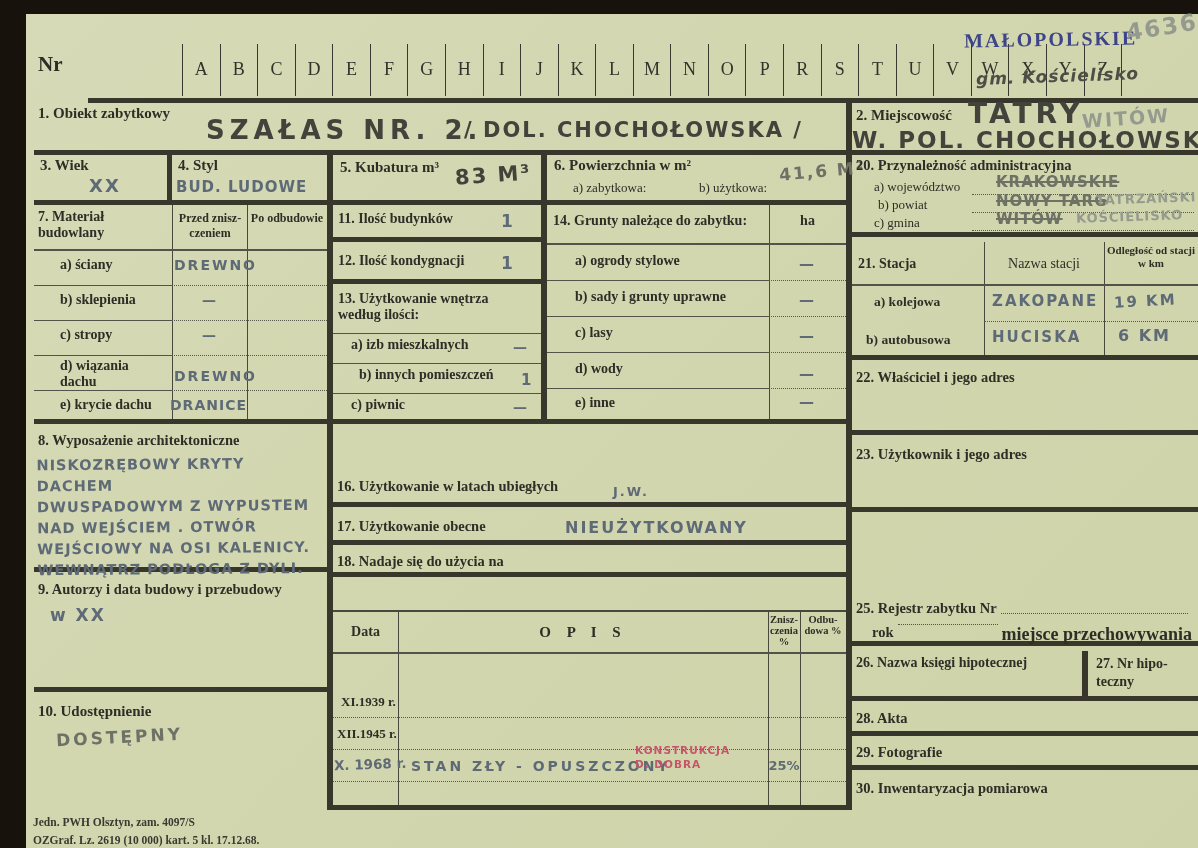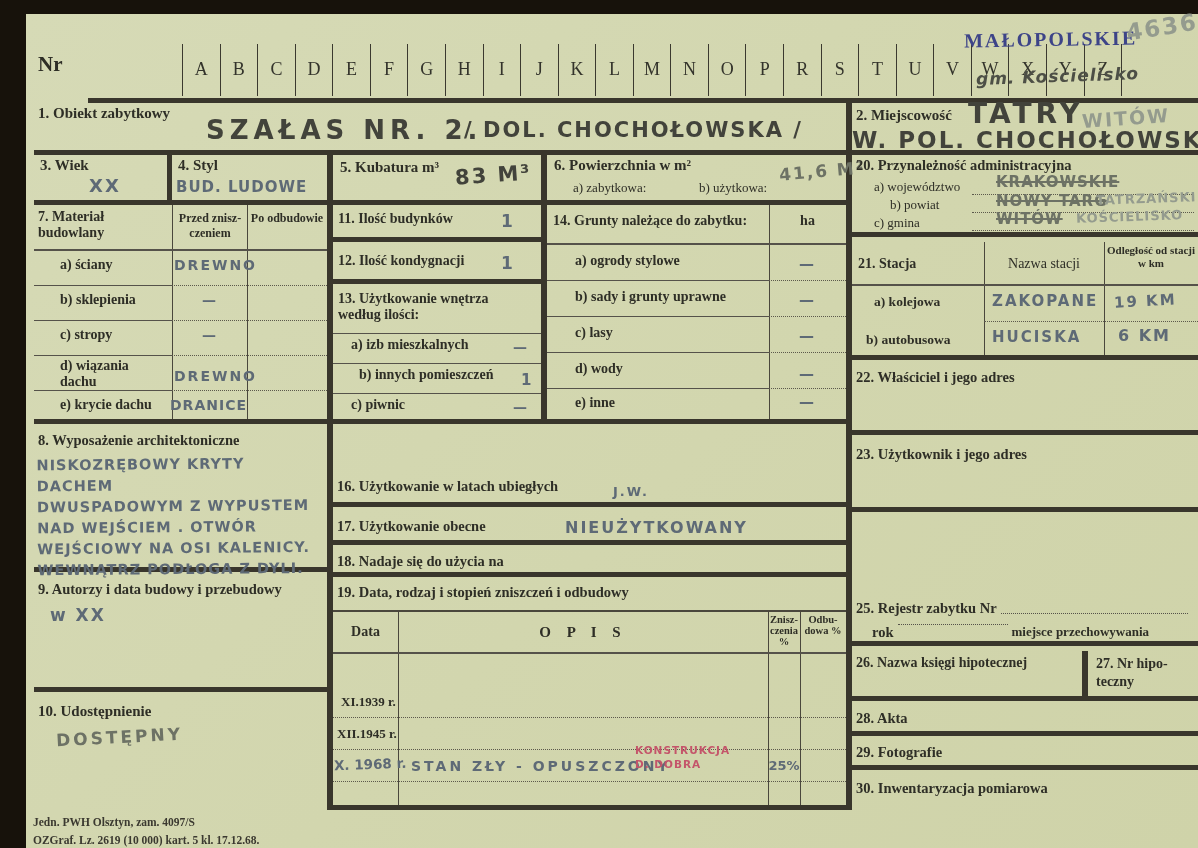--- a/index.html
+++ b/index.html
@@ -226,21 +226,20 @@
   </div>
   <div class="sec bb" style="left:307px;top:498px;width:513px;height:33px;">
     <span class="abs lbl" style="left:4px;top:6px;font-size:14.5px;">17. Użytkowanie obecne</span>
     <span class="abs hw pen" style="left:232px;top:6px;font-size:16px;letter-spacing:2px;">NIEUŻYTKOWANY</span>
   </div>
   <div class="sec bb" style="left:307px;top:536px;width:513px;height:27px;">
     <span class="abs lbl" style="left:4px;top:3px;font-size:14.5px;">18. Nadaje się do użycia na</span>
   </div>
 
   <div class="sec bb" style="left:307px;top:568px;width:513px;height:228px;">
-    <span class="abs lbl" style="left:4px;top:2px;font-size:14.5px;">19. Data, rodzaj i stopień zniszczeń i odbudowy</span>
     <div class="abs" style="left:0;top:28px;right:0;bottom:0;border-top:2px solid #4a473c;">
       <div class="vline" style="left:65px;"></div>
       <div class="vline" style="left:435px;"></div>
       <div class="vline" style="left:467px;"></div>
       <span class="abs lbl" style="left:0;top:12px;width:65px;text-align:center;font-size:14px;">Data</span>
       <span class="abs lbl" style="left:65px;top:12px;width:370px;text-align:center;font-size:15px;letter-spacing:6px;">O P I S</span>
       <span class="abs lbl" style="left:435px;top:2px;width:32px;text-align:center;font-size:10.5px;">Znisz-czenia %</span>
       <span class="abs lbl" style="left:467px;top:2px;width:46px;text-align:center;font-size:10.5px;">Odbu-dowa %</span>
       <div class="solidline" style="left:0;top:40px;width:513px;height:2px;"></div>
 
@@ -265,21 +264,21 @@
   </div>
 
   <div class="sec bb" style="left:826px;top:141px;width:346px;height:82px;">
     <span class="abs lbl" style="left:4px;top:2px;font-size:14.5px;">20. Przynależność administracyjna</span>
     <div class="abs" style="left:22px;right:4px;top:22px;height:19px;">
       <span class="abs pl" style="left:0;top:2px;font-size:13px;">a) województwo</span>
       <div class="abs dot" style="left:98px;right:0;bottom:1px;height:1px;"></div>
       <span class="abs hw pencil struck" style="left:122px;top:-4px;font-size:15px;letter-spacing:1px;">KRAKOWSKIE</span>
     </div>
     <div class="abs" style="left:22px;right:4px;top:40px;height:19px;">
-      <span class="abs pl" style="left:16px;top:2px;font-size:13px;">b) powiat</span>
+      <span class="abs pl" style="left:4px;top:2px;font-size:13px;">b) powiat</span>
       <div class="abs dot" style="left:98px;right:0;bottom:1px;height:1px;"></div>
       <span class="abs hw pencil struck" style="left:122px;top:-3px;font-size:15px;letter-spacing:1px;">NOWY TARG</span>
       <span class="abs hw pencil-l" style="left:222px;top:-4px;font-size:13px;letter-spacing:1px;transform:rotate(-2deg);">TATRZAŃSKI</span>
     </div>
     <div class="abs" style="left:22px;right:4px;top:58px;height:19px;">
       <span class="abs pl" style="left:0;top:2px;font-size:13px;">c) gmina</span>
       <div class="abs dot" style="left:98px;right:0;bottom:1px;height:1px;"></div>
       <span class="abs hw pencil struck" style="left:122px;top:-3px;font-size:15px;letter-spacing:1px;">WITÓW</span>
       <span class="abs hw pencil-l" style="left:202px;top:-4px;font-size:13px;letter-spacing:1px;transform:rotate(-2deg);">KOŚCIELISKO</span>
     </div>
@@ -313,21 +312,21 @@
     <span class="abs lbl" style="left:4px;top:6px;font-size:14.5px;">23. Użytkownik i jego adres</span>
   </div>
   <div class="sec bb" style="left:826px;top:580px;width:346px;height:52px;">
     <div class="abs" style="left:4px;right:6px;top:6px;display:flex;align-items:flex-end;">
       <span class="lbl" style="font-size:14.5px;">25. Rejestr zabytku Nr</span>
       <span class="leader"></span>
     </div>
     <div class="abs" style="left:20px;right:6px;top:30px;display:flex;align-items:flex-start;">
       <span class="lbl" style="font-size:14.5px;">rok</span>
       <span class="leader" style="max-width:110px;"></span>
-      <span class="lbl" style="font-size:13px;">miejsce przechowywania</span>
+      <span class="lbl" style="font-size:18px;">miejsce przechowywania</span>
     </div>
   </div>
   <div class="sec bb" style="left:826px;top:637px;width:346px;height:50px;">
     <span class="abs lbl" style="left:4px;top:4px;font-size:14px;width:222px;">26. Nazwa księgi hipotecznej</span>
     <div class="bar" style="left:230px;top:0;width:6px;bottom:0;"></div>
     <span class="abs lbl" style="left:244px;top:4px;font-size:14px;width:96px;line-height:1.25;">27. Nr hipo-teczny</span>
   </div>
   <div class="sec bb" style="left:826px;top:692px;width:346px;height:30px;">
     <span class="abs lbl" style="left:4px;top:4px;font-size:14.5px;">28. Akta</span>
   </div>

